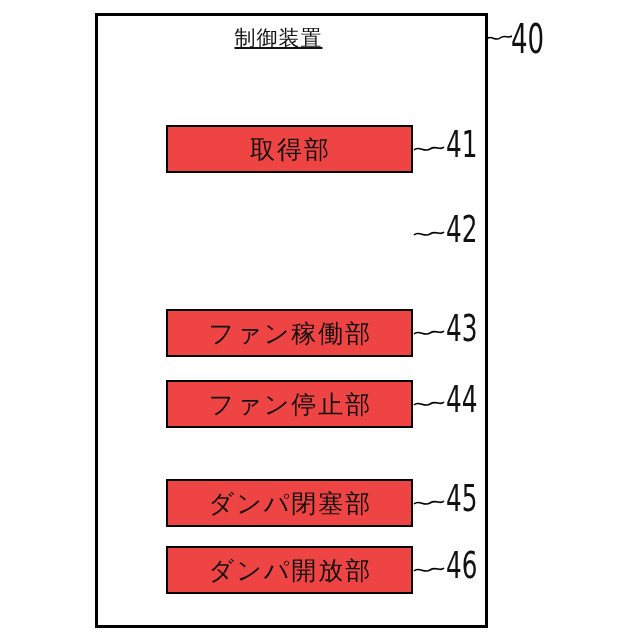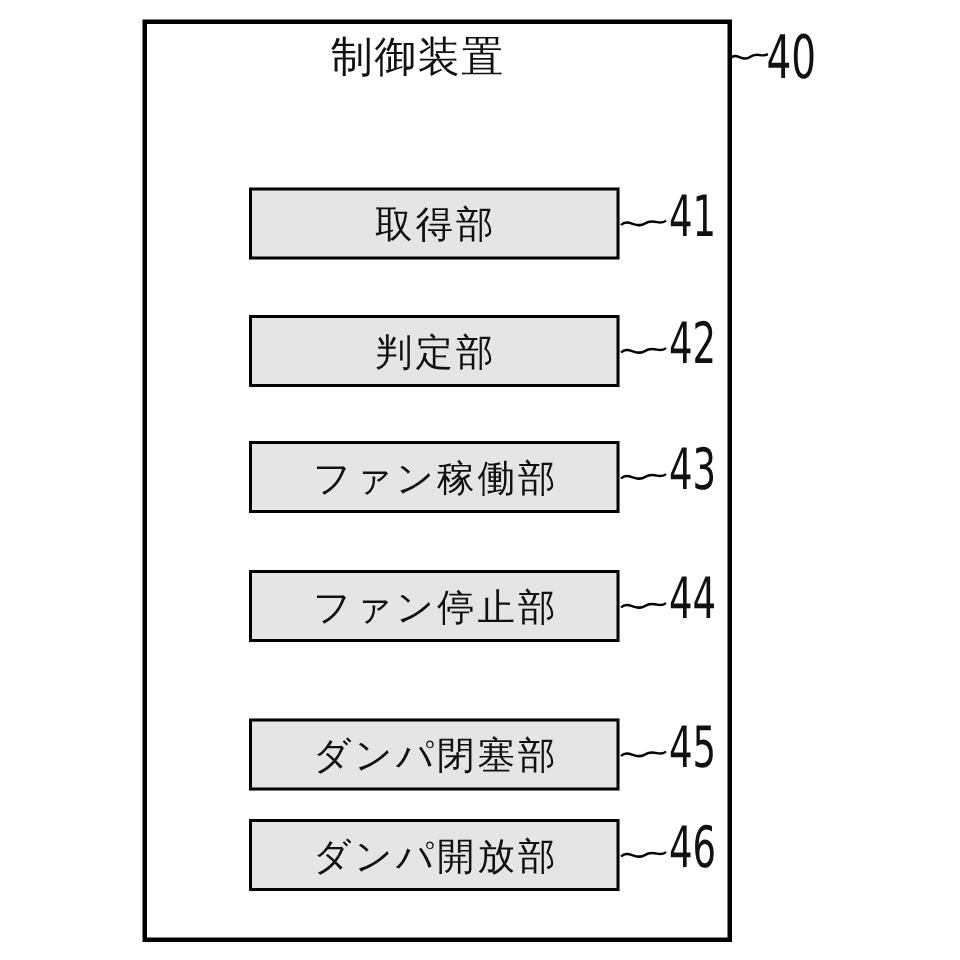--- a/index.html
+++ b/index.html
@@ -27,24 +27,25 @@
     border: 3px solid #000000;
     box-sizing: border-box;
     background: #ffffff;
   }
   .device-title {
     position: absolute;
     left: 95px;
     top: 25px;
     width: 367px;
     text-align: center;
-    font-size: 28px;
+    font-size: 21px;
     line-height: 26px;
     letter-spacing: 1px;
     white-space: nowrap;
+    text-decoration: underline;
   }
 
   
   .device-ref-wrap {
     position: absolute;
     left: 511px;
     top: 19px;
     height: 40px;
     display: flex;
     align-items: center;
@@ -57,34 +58,34 @@
 
   
   .unit {
     position: absolute;
     left: 166px;
     width: 350px;
     height: 48px;
   }
   .u0 { top: 125px; }
   .u1 { top: 210px; }
-  .u2 { top: 294px; padding-left: 45px; }
+  .u2 { top: 309px; padding-left: 45px; }
   .u3 { top: 380px; padding-left: 27px; }
   .u4 { top: 479px; }
   .u5 { top: 546px; }
 
   .unit-box {
     position: absolute;
     left: 0;
     top: 0;
     width: 247px;
     height: 48px;
     border: 2px solid #000000;
     box-sizing: border-box;
-    background: #e5e5e5;
+    background: #ef4444;
     display: flex;
     align-items: center;
     justify-content: center;
   }
   .unit-label {
     font-size: 25px;
     line-height: 25px;
     letter-spacing: 2px;
     padding-left: 2px;
     white-space: nowrap;
@@ -147,23 +148,20 @@
       <svg class="leader-svg" width="32" height="12" viewBox="0 0 32 12">
         <path d="M1 7 C6 2, 11 10, 17 6 S27 8, 31 4" fill="none" stroke="#000" stroke-width="1.6"></path>
       </svg>
     </span>
     <div class="unit-ref-wrap">
       <span class="ref-num">41</span>
     </div>
   </div>
 
   <div class="unit u1">
-    <div class="unit-box">
-      <span class="unit-label">判定部</span>
-    </div>
     <span class="unit-leader">
       <svg class="leader-svg" width="32" height="12" viewBox="0 0 32 12">
         <path d="M1 7 C6 2, 11 10, 17 6 S27 8, 31 4" fill="none" stroke="#000" stroke-width="1.6"></path>
       </svg>
     </span>
     <div class="unit-ref-wrap">
       <span class="ref-num">42</span>
     </div>
   </div>
 

